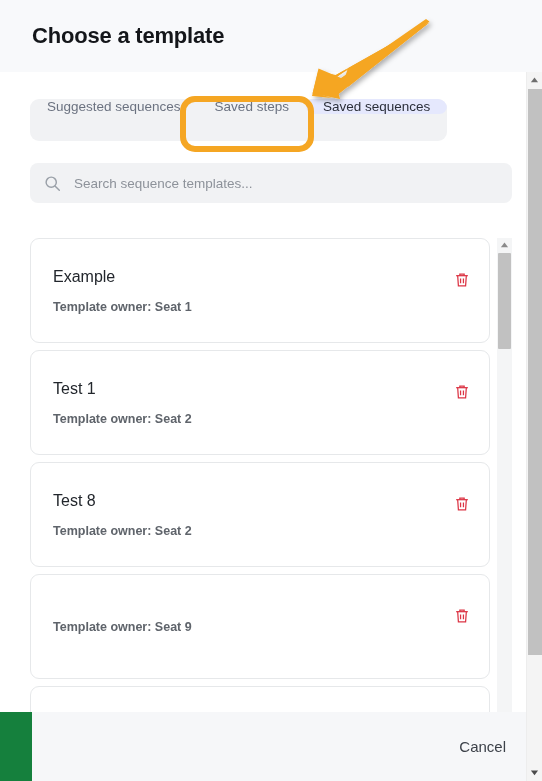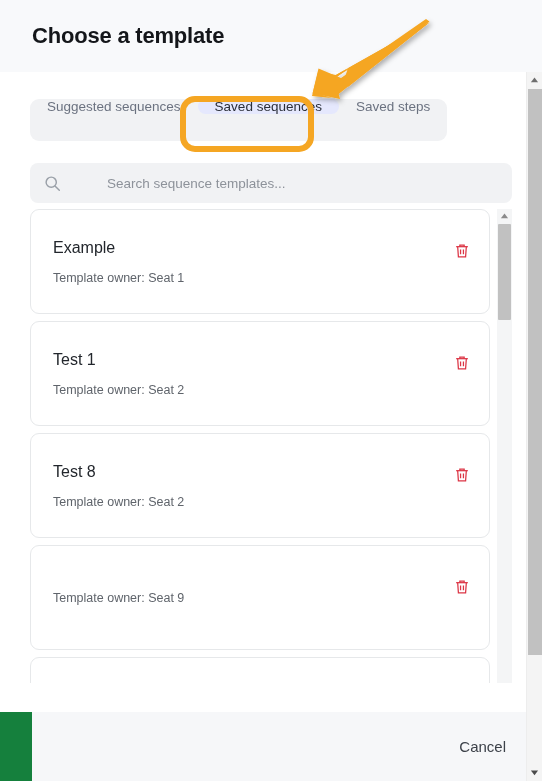--- a/index.html
+++ b/index.html
@@ -87,21 +87,20 @@
   }
   .search-box {
     display: flex;
     align-items: center;
     height: 40px;
     background: #f1f2f4;
     border-radius: 8px;
     padding: 0 14px;
     box-sizing: border-box;
     width: 100%;
-    gap: 33px;
   }
   .search-icon {
     flex: 0 0 auto;
     display: flex;
     align-items: center;
     margin-right: 11px;
     color: #9aa0a8;
   }
   .search-input {
     flex: 1 1 auto;
@@ -112,21 +111,21 @@
     color: #33373d;
     font-family: "Liberation Sans", sans-serif;
   }
   .search-input::placeholder {
     color: #8d929a;
   }
 
   
   .list-wrap {
     position: relative;
-    margin-top: 6px;
+    margin-top: 35px;
     height: 474px;
     overflow: hidden;
   }
   .list-scroll {
     position: absolute;
     top: 0;
     left: 0;
     right: 22px;
     bottom: 0;
     overflow: hidden;
@@ -146,20 +145,21 @@
     cursor: pointer;
   }
   .template-name {
     font-size: 16px;
     color: #22262c;
     margin-bottom: 14px;
   }
   .template-owner {
     font-size: 12.5px;
     color: #5f646b;
+    font-weight: bold;
   }
   .delete-icon {
     position: absolute;
     right: 18px;
     top: 32px;
     width: 18px;
     height: 18px;
     color: #dc3545;
     cursor: pointer;
   }
@@ -274,22 +274,22 @@
 
   <div class="modal-header">
     <div class="modal-title">Choose a template</div>
   </div>
 
   <div class="modal-body">
 
     
     <div class="tab-group">
       <button class="tab">Suggested sequences</button>
+      <button class="tab">Saved steps</button>
       <button class="tab selected">Saved sequences</button>
-      <button class="tab">Saved steps</button>
     </div>
 
     
     <div class="search-row">
       <div class="search-box">
         <span class="search-icon">
           <svg width="17" height="17" viewBox="0 0 20 20" fill="none" stroke="currentColor" stroke-width="1.7">
             <circle cx="8.5" cy="8.5" r="6"></circle>
             <line x1="13.2" y1="13.2" x2="18" y2="18" stroke-linecap="round"></line>
           </svg>

